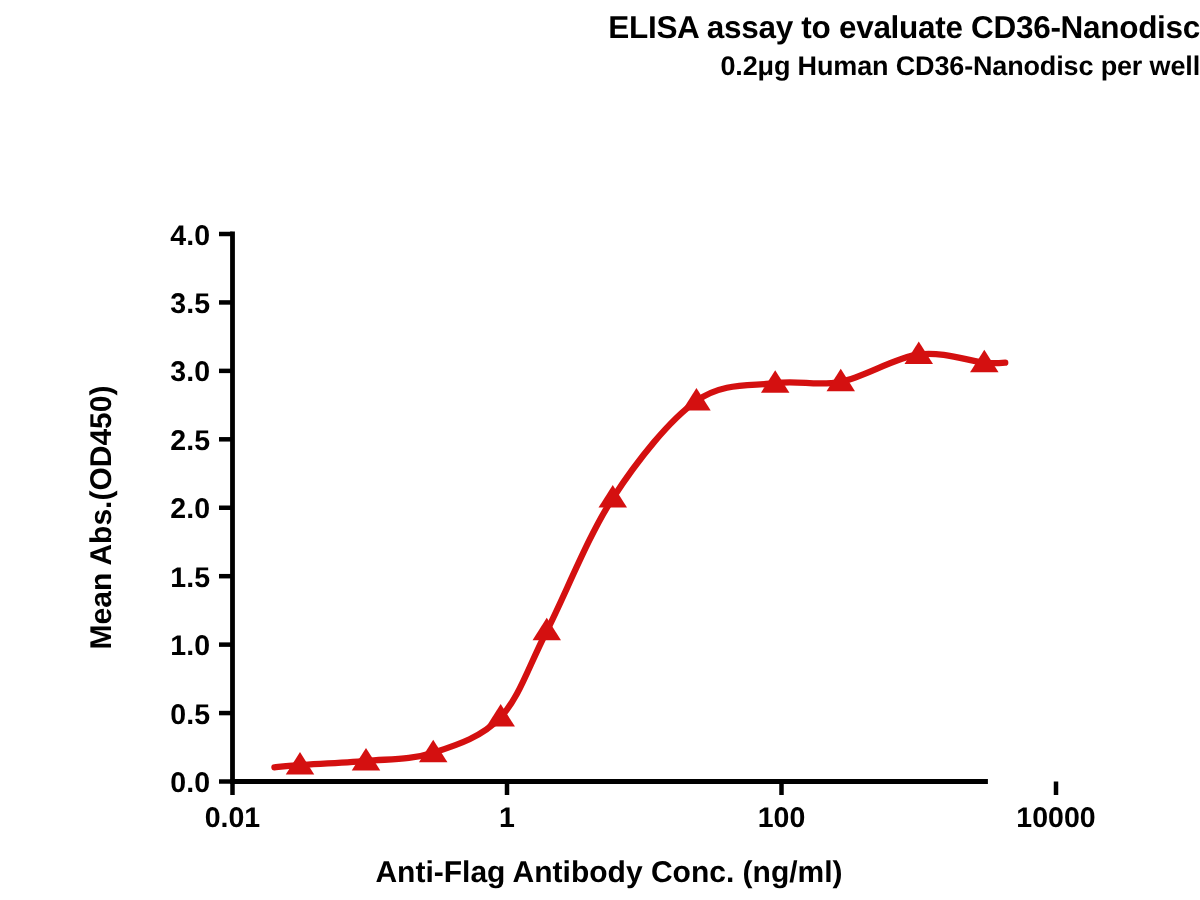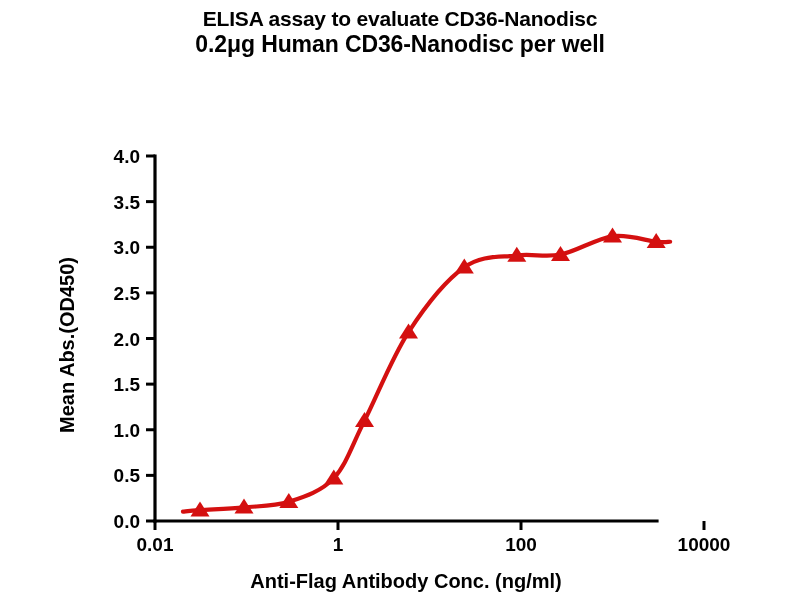--- a/index.html
+++ b/index.html
@@ -20,30 +20,30 @@
     left: 0;
     top: 0;
     width: 800px;
     height: 600px;
   }
   .title-block {
     position: absolute;
     left: 0;
     top: 6px;
     width: 800px;
-    text-align: center;
+    text-align: right;
   }
   .chart-title {
     font-size: 21px;
     font-weight: bold;
     letter-spacing: -0.2px;
     line-height: 25px;
   }
   .chart-subtitle {
-    font-size: 23px;
+    font-size: 18px;
     font-weight: bold;
     letter-spacing: -0.1px;
     line-height: 22px;
     margin-top: 2px;
   }
   svg#plot {
     position: absolute;
     left: 0;
     top: 0;
   }

